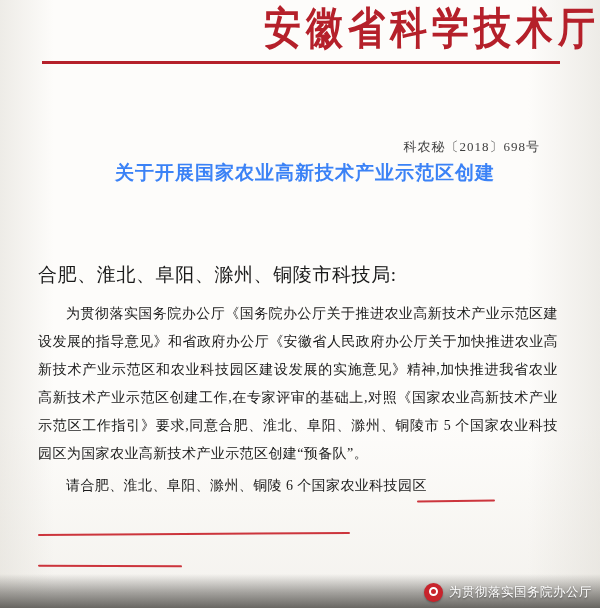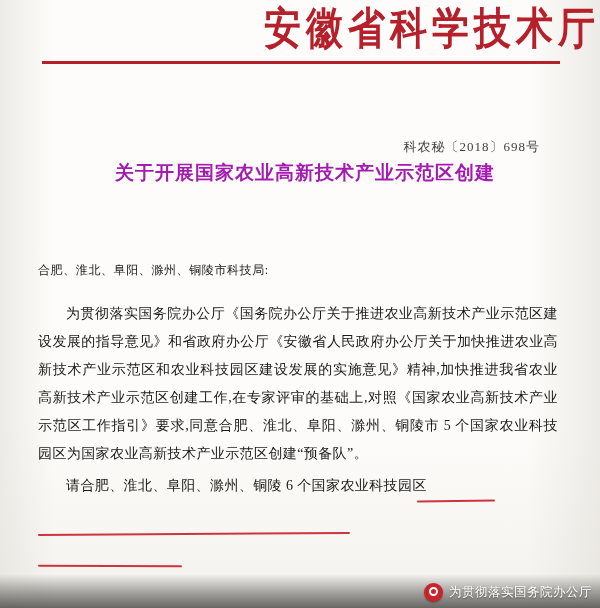--- a/index.html
+++ b/index.html
@@ -68,29 +68,29 @@
   }
   .doc-title {
     position: absolute;
     top: 155px;
     left: 55px;
     right: 45px;
     text-align: center;
     font-family: "DejaVu Serif", serif;
     font-weight: bold;
     font-size: 19px;
-    color: #a21caf;
+    color: #3b82f6;
     line-height: 1.85;
     letter-spacing: 1px;
   }
   .recipient {
     position: absolute;
     top: 262px;
     left: 38px;
-    font-size: 12px;
+    font-size: 19px;
     color: #1a1a1a;
     letter-spacing: 0.6px;
   }
   .body-text {
     position: absolute;
     top: 300px;
     left: 38px;
     width: 520px;
     font-size: 14px;
     color: #1a1a1a;

